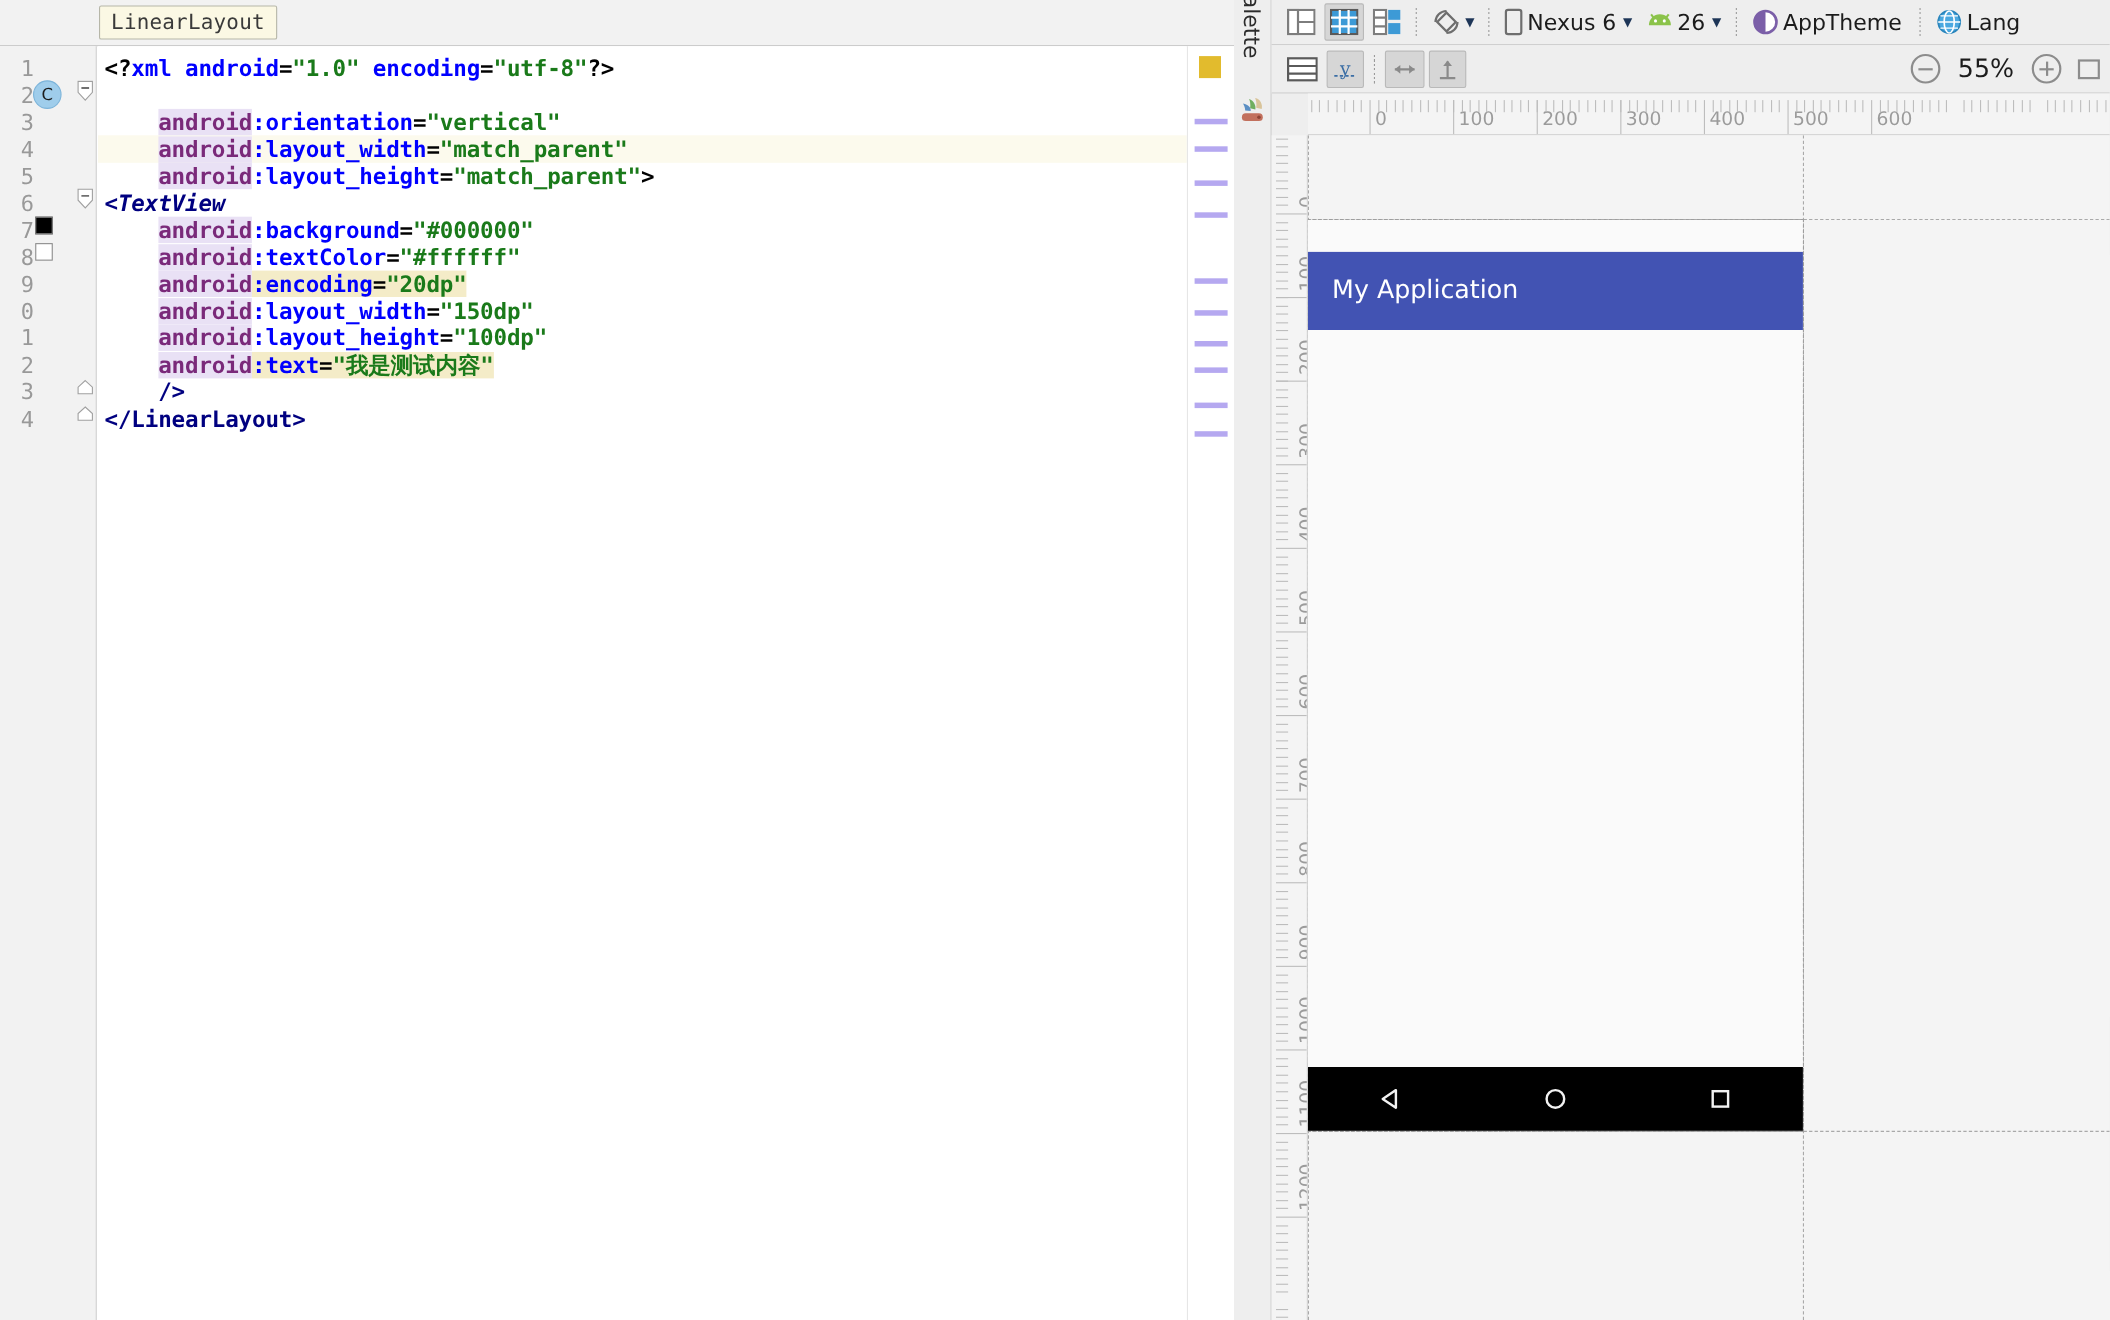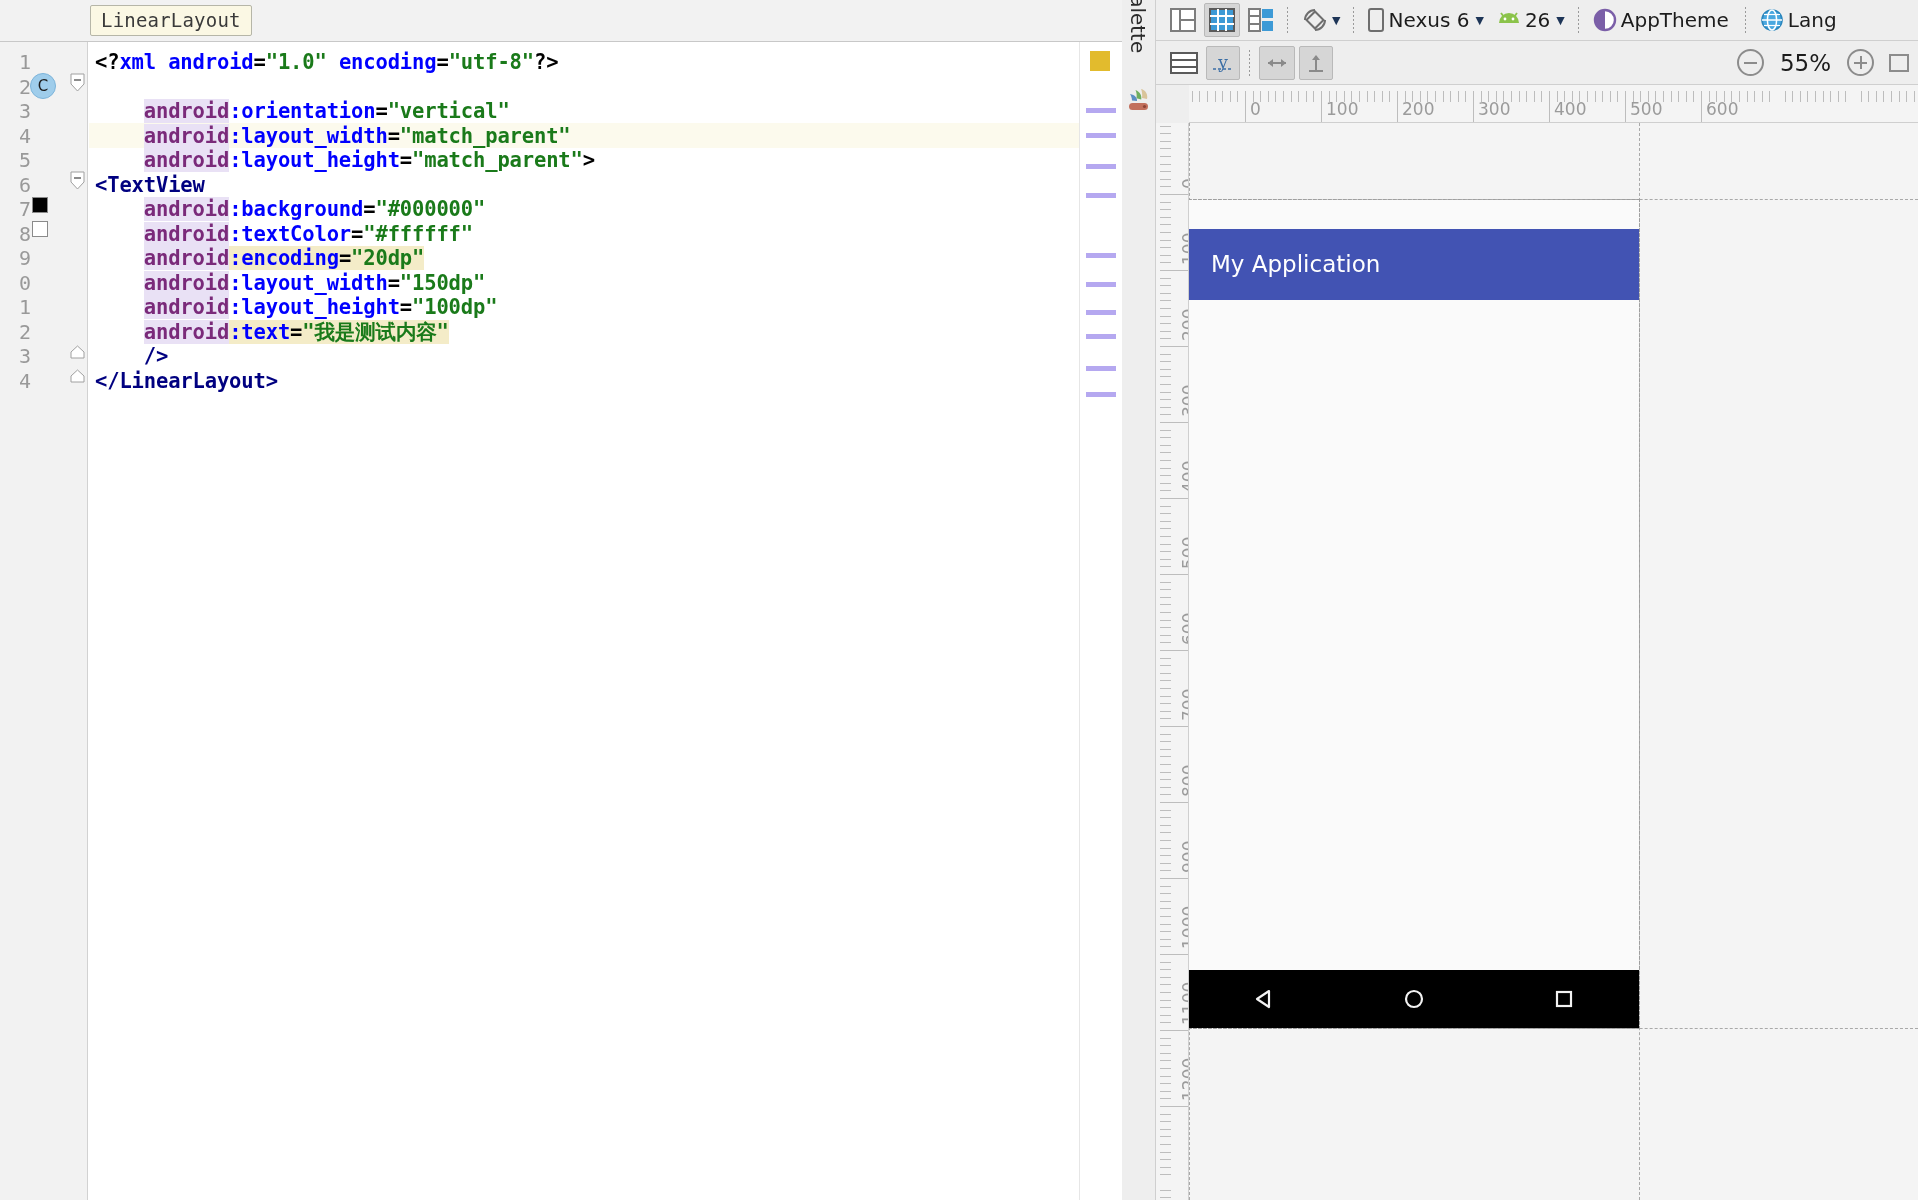--- a/index.html
+++ b/index.html
@@ -264,21 +264,21 @@
 
       <div class="code-line" style="top:8px; left:6px;"><span class="k-plain">&lt;?</span><span class="k-pi">xml</span> <span class="k-attr">android</span><span class="k-plain">=</span><span class="k-str">"1.0"</span> <span class="k-attr">encoding</span><span class="k-plain">=</span><span class="k-str">"utf-8"</span><span class="k-plain">?&gt;</span></div>
 
 
       <div class="code-line" style="top:57px; left:6px;">    <span class="k-ns">android</span><span class="k-attr">:orientation</span><span class="k-plain">=</span><span class="k-str">"vertical"</span></div>
 
       <div class="code-line" style="top:81.5px; left:6px;">    <span class="k-ns">android</span><span class="k-attr">:layout_width</span><span class="k-plain">=</span><span class="k-str">"match_parent"</span></div>
 
       <div class="code-line" style="top:106px; left:6px;">    <span class="k-ns">android</span><span class="k-attr">:layout_height</span><span class="k-plain">=</span><span class="k-str">"match_parent"</span><span class="k-plain">&gt;</span></div>
 
-      <div class="code-line" style="top:130.5px; left:6px;"><span class="k-tag">&lt;TextView</span></div>
+      <div class="code-line" style="top:130.5px; left:6px;font-style:italic;"><span class="k-tag">&lt;TextView</span></div>
 
       <div class="code-line" style="top:155px; left:6px;">    <span class="k-ns">android</span><span class="k-attr">:background</span><span class="k-plain">=</span><span class="k-str">"#000000"</span></div>
 
       <div class="code-line" style="top:179.5px; left:6px;">    <span class="k-ns">android</span><span class="k-attr">:textColor</span><span class="k-plain">=</span><span class="k-str">"#ffffff"</span></div>
 
       <div class="code-line" style="top:204px; left:6px;">    <span class="k-ns">android</span><span class="hl-yellow"><span class="k-attr">:encoding</span><span class="k-plain">=</span><span class="k-str">"20dp"</span></span></div>
 
       <div class="code-line" style="top:228.5px; left:6px;">    <span class="k-ns">android</span><span class="k-attr">:layout_width</span><span class="k-plain">=</span><span class="k-str">"150dp"</span></div>
 
       <div class="code-line" style="top:253px; left:6px;">    <span class="k-ns">android</span><span class="k-attr">:layout_height</span><span class="k-plain">=</span><span class="k-str">"100dp"</span></div>

